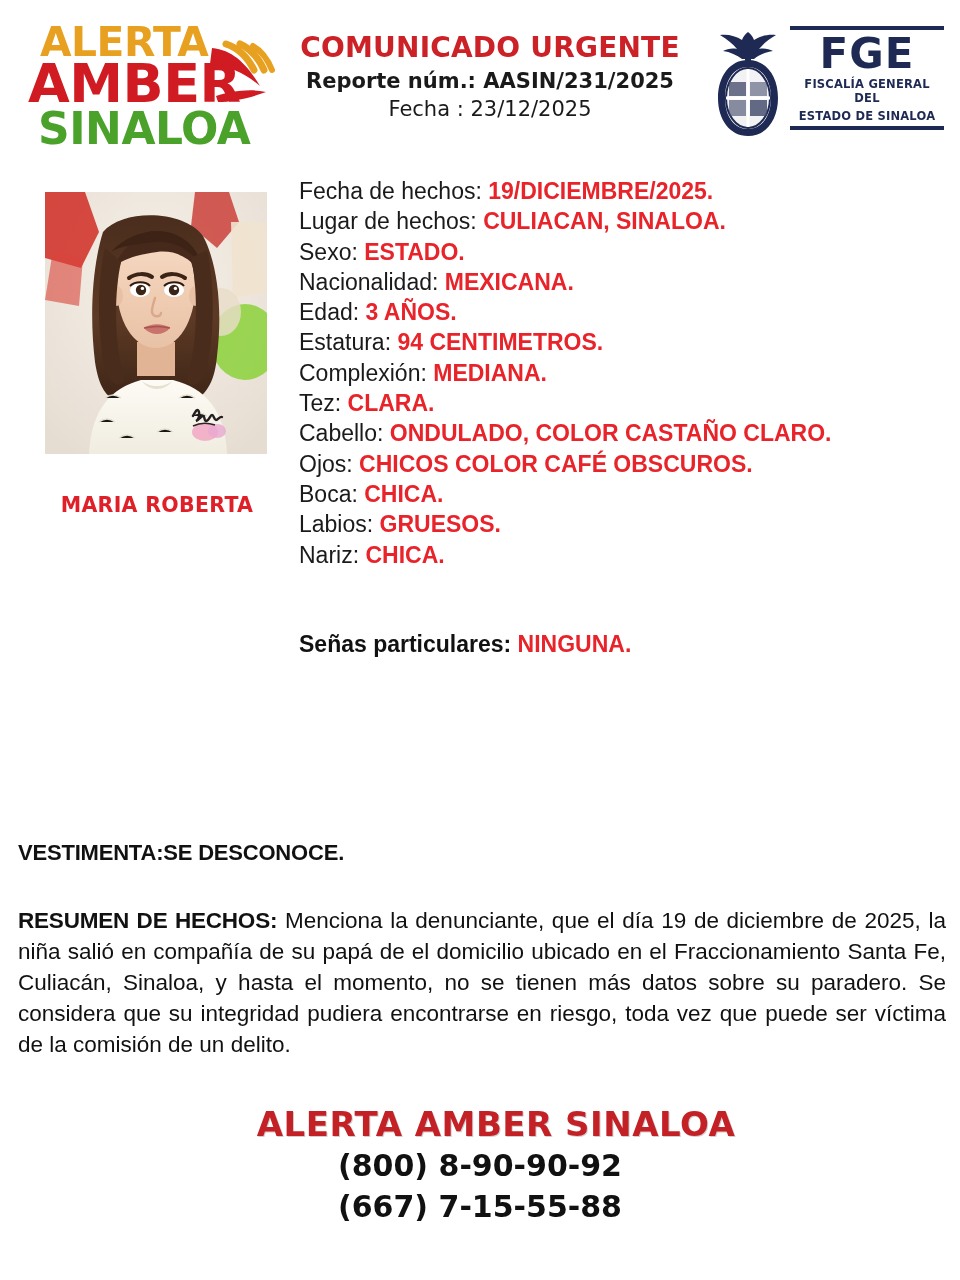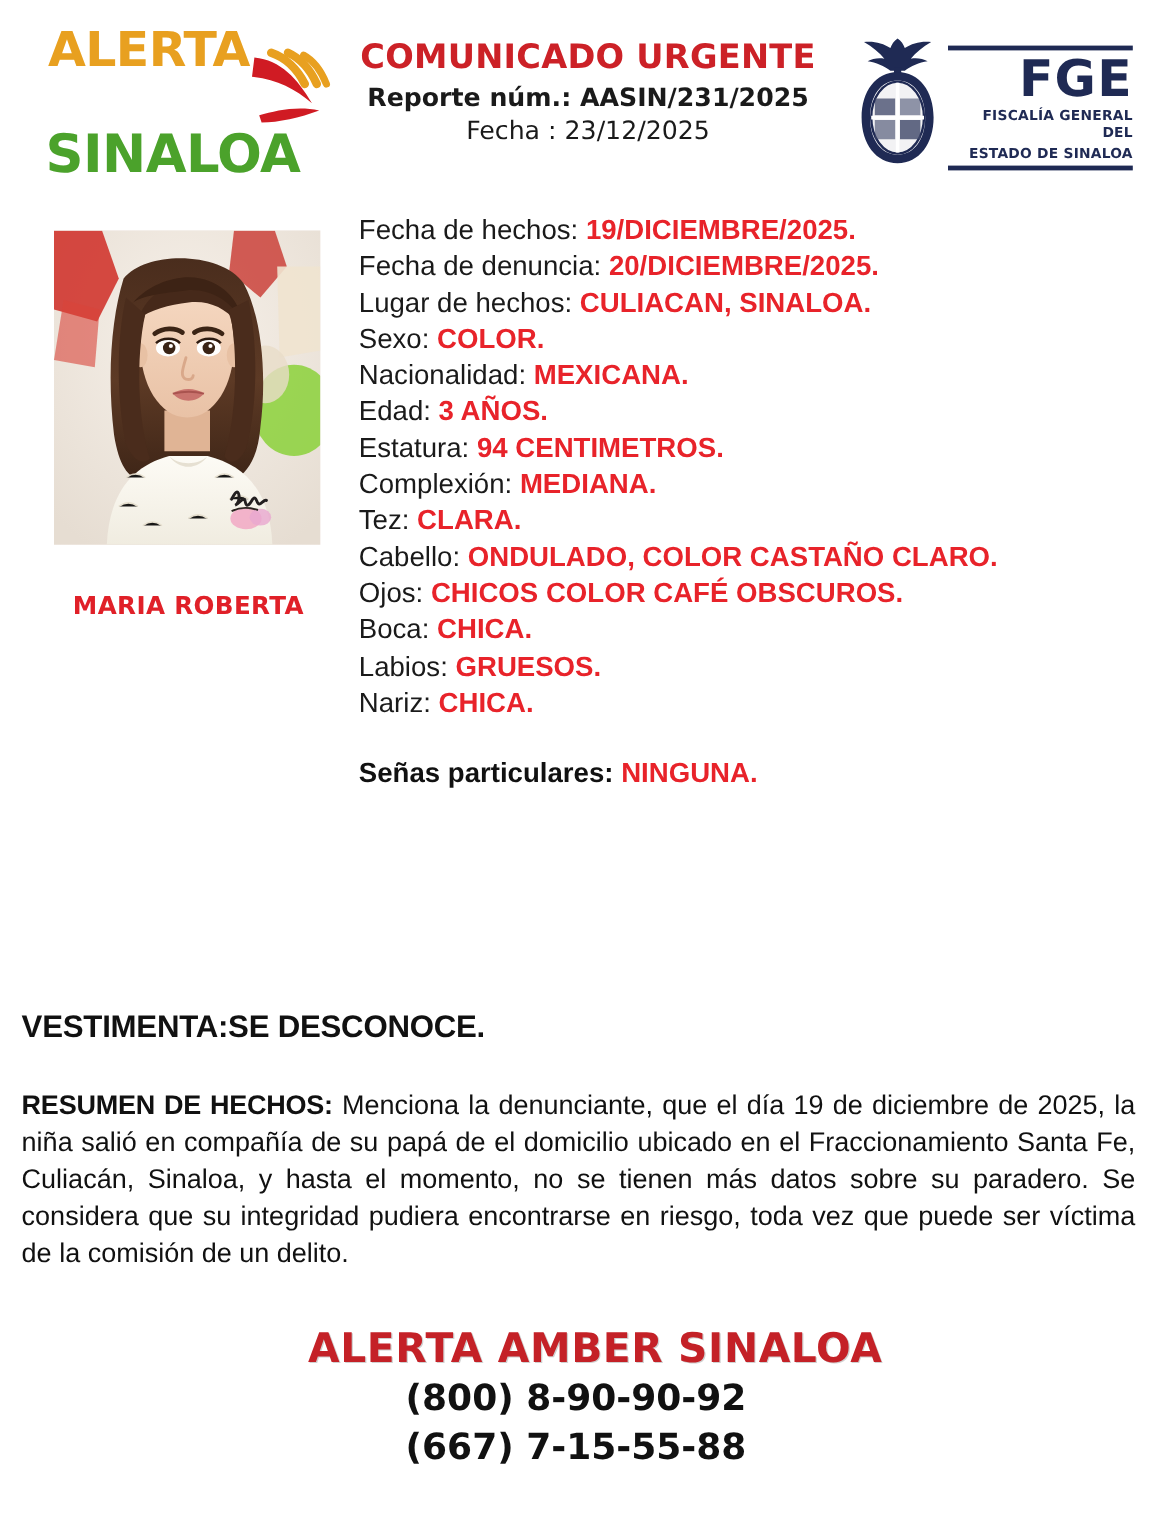--- a/index.html
+++ b/index.html
@@ -115,23 +115,23 @@
   .fge-emblem {
     position: absolute;
     left: 0px;
     top: 2px;
     width: 72px;
     height: 116px;
   }
   .fge-right {
     position: absolute;
     left: 78px;
-    top: 14px;
+    top: 2px;
     width: 154px;
-    text-align: right;
+    text-align: center;
   }
   .fge-rule {
     height: 4px;
     background: #1F2A54;
     width: 100%;
   }
   .fge-acronym {
     font-family: "DejaVu Sans", sans-serif;
     font-size: 42px;
     font-weight: bold;
@@ -209,21 +209,21 @@
     white-space: nowrap;
   }
   .senas-label { font-weight: bold; color: #111111; }
   .senas-value { font-weight: bold; color: #E8232A; }
 
   
   .vestimenta {
     position: absolute;
     left: 18px;
     top: 840px;
-    font-size: 26px;
+    font-size: 22px;
     font-weight: bold;
     color: #111111;
     letter-spacing: -0.2px;
     white-space: nowrap;
   }
 
   .resumen {
     position: absolute;
     left: 18px;
     top: 905px;
@@ -263,20 +263,21 @@
     margin-top: 2px;
   }
 </style>
 </head>
 <body>
 
 <div class="header">
 
   <div class="amber-logo">
     <div class="amber-word amber-alerta">ALERTA</div>
+    <div class="amber-word amber-amber">AMBER</div>
     <div class="amber-word amber-sinaloa">SINALOA</div>
     <svg class="swoosh" viewBox="0 0 80 80">
       <path d="M16 8 C38 10, 52 26, 64 46 C50 34, 34 26, 14 24 Z" fill="#D01B23"></path>
       <path d="M20 56 C34 52, 52 48, 70 52 C54 58, 36 62, 22 62 Z" fill="#D01B23"></path>
       <path d="M30 4 C42 8, 52 18, 58 30" stroke="#E8A020" stroke-width="7" fill="none" stroke-linecap="round"></path>
       <path d="M44 4 C55 9, 63 19, 68 30" stroke="#E8A020" stroke-width="7" fill="none" stroke-linecap="round"></path>
       <path d="M57 6 C66 11, 72 20, 76 30" stroke="#E8A020" stroke-width="6" fill="none" stroke-linecap="round"></path>
     </svg>
   </div>
 
@@ -410,23 +411,22 @@
     </g>
   </svg>
 </div>
 
 <div class="victim-name">
   <div>MARIA ROBERTA</div>
 </div>
 
 <div class="details" id="details-list">
     <div class="detail-row"><span class="detail-label">Fecha de hechos: </span><span class="detail-value">19/DICIEMBRE/2025.</span></div>
-    <div class="detail-row"><span class="detail-label">Fecha de denuncia: </span><span class="detail-value">20/DICIEMBRE/2025.</span></div>
     <div class="detail-row"><span class="detail-label">Lugar de hechos: </span><span class="detail-value">CULIACAN, SINALOA.</span></div>
-    <div class="detail-row"><span class="detail-label">Sexo: </span><span class="detail-value">COLOR.</span></div>
+    <div class="detail-row"><span class="detail-label">Sexo: </span><span class="detail-value">ESTADO.</span></div>
     <div class="detail-row"><span class="detail-label">Nacionalidad: </span><span class="detail-value">MEXICANA.</span></div>
     <div class="detail-row"><span class="detail-label">Edad: </span><span class="detail-value">3 AÑOS.</span></div>
     <div class="detail-row"><span class="detail-label">Estatura: </span><span class="detail-value">94 CENTIMETROS.</span></div>
     <div class="detail-row"><span class="detail-label">Complexión: </span><span class="detail-value">MEDIANA.</span></div>
     <div class="detail-row"><span class="detail-label">Tez: </span><span class="detail-value">CLARA.</span></div>
     <div class="detail-row"><span class="detail-label">Cabello: </span><span class="detail-value">ONDULADO, COLOR CASTAÑO CLARO.</span></div>
     <div class="detail-row"><span class="detail-label">Ojos: </span><span class="detail-value">CHICOS COLOR CAFÉ OBSCUROS.</span></div>
     <div class="detail-row"><span class="detail-label">Boca: </span><span class="detail-value">CHICA.</span></div>
     <div class="detail-row"><span class="detail-label">Labios: </span><span class="detail-value">GRUESOS.</span></div>
     <div class="detail-row"><span class="detail-label">Nariz: </span><span class="detail-value">CHICA.</span></div>

